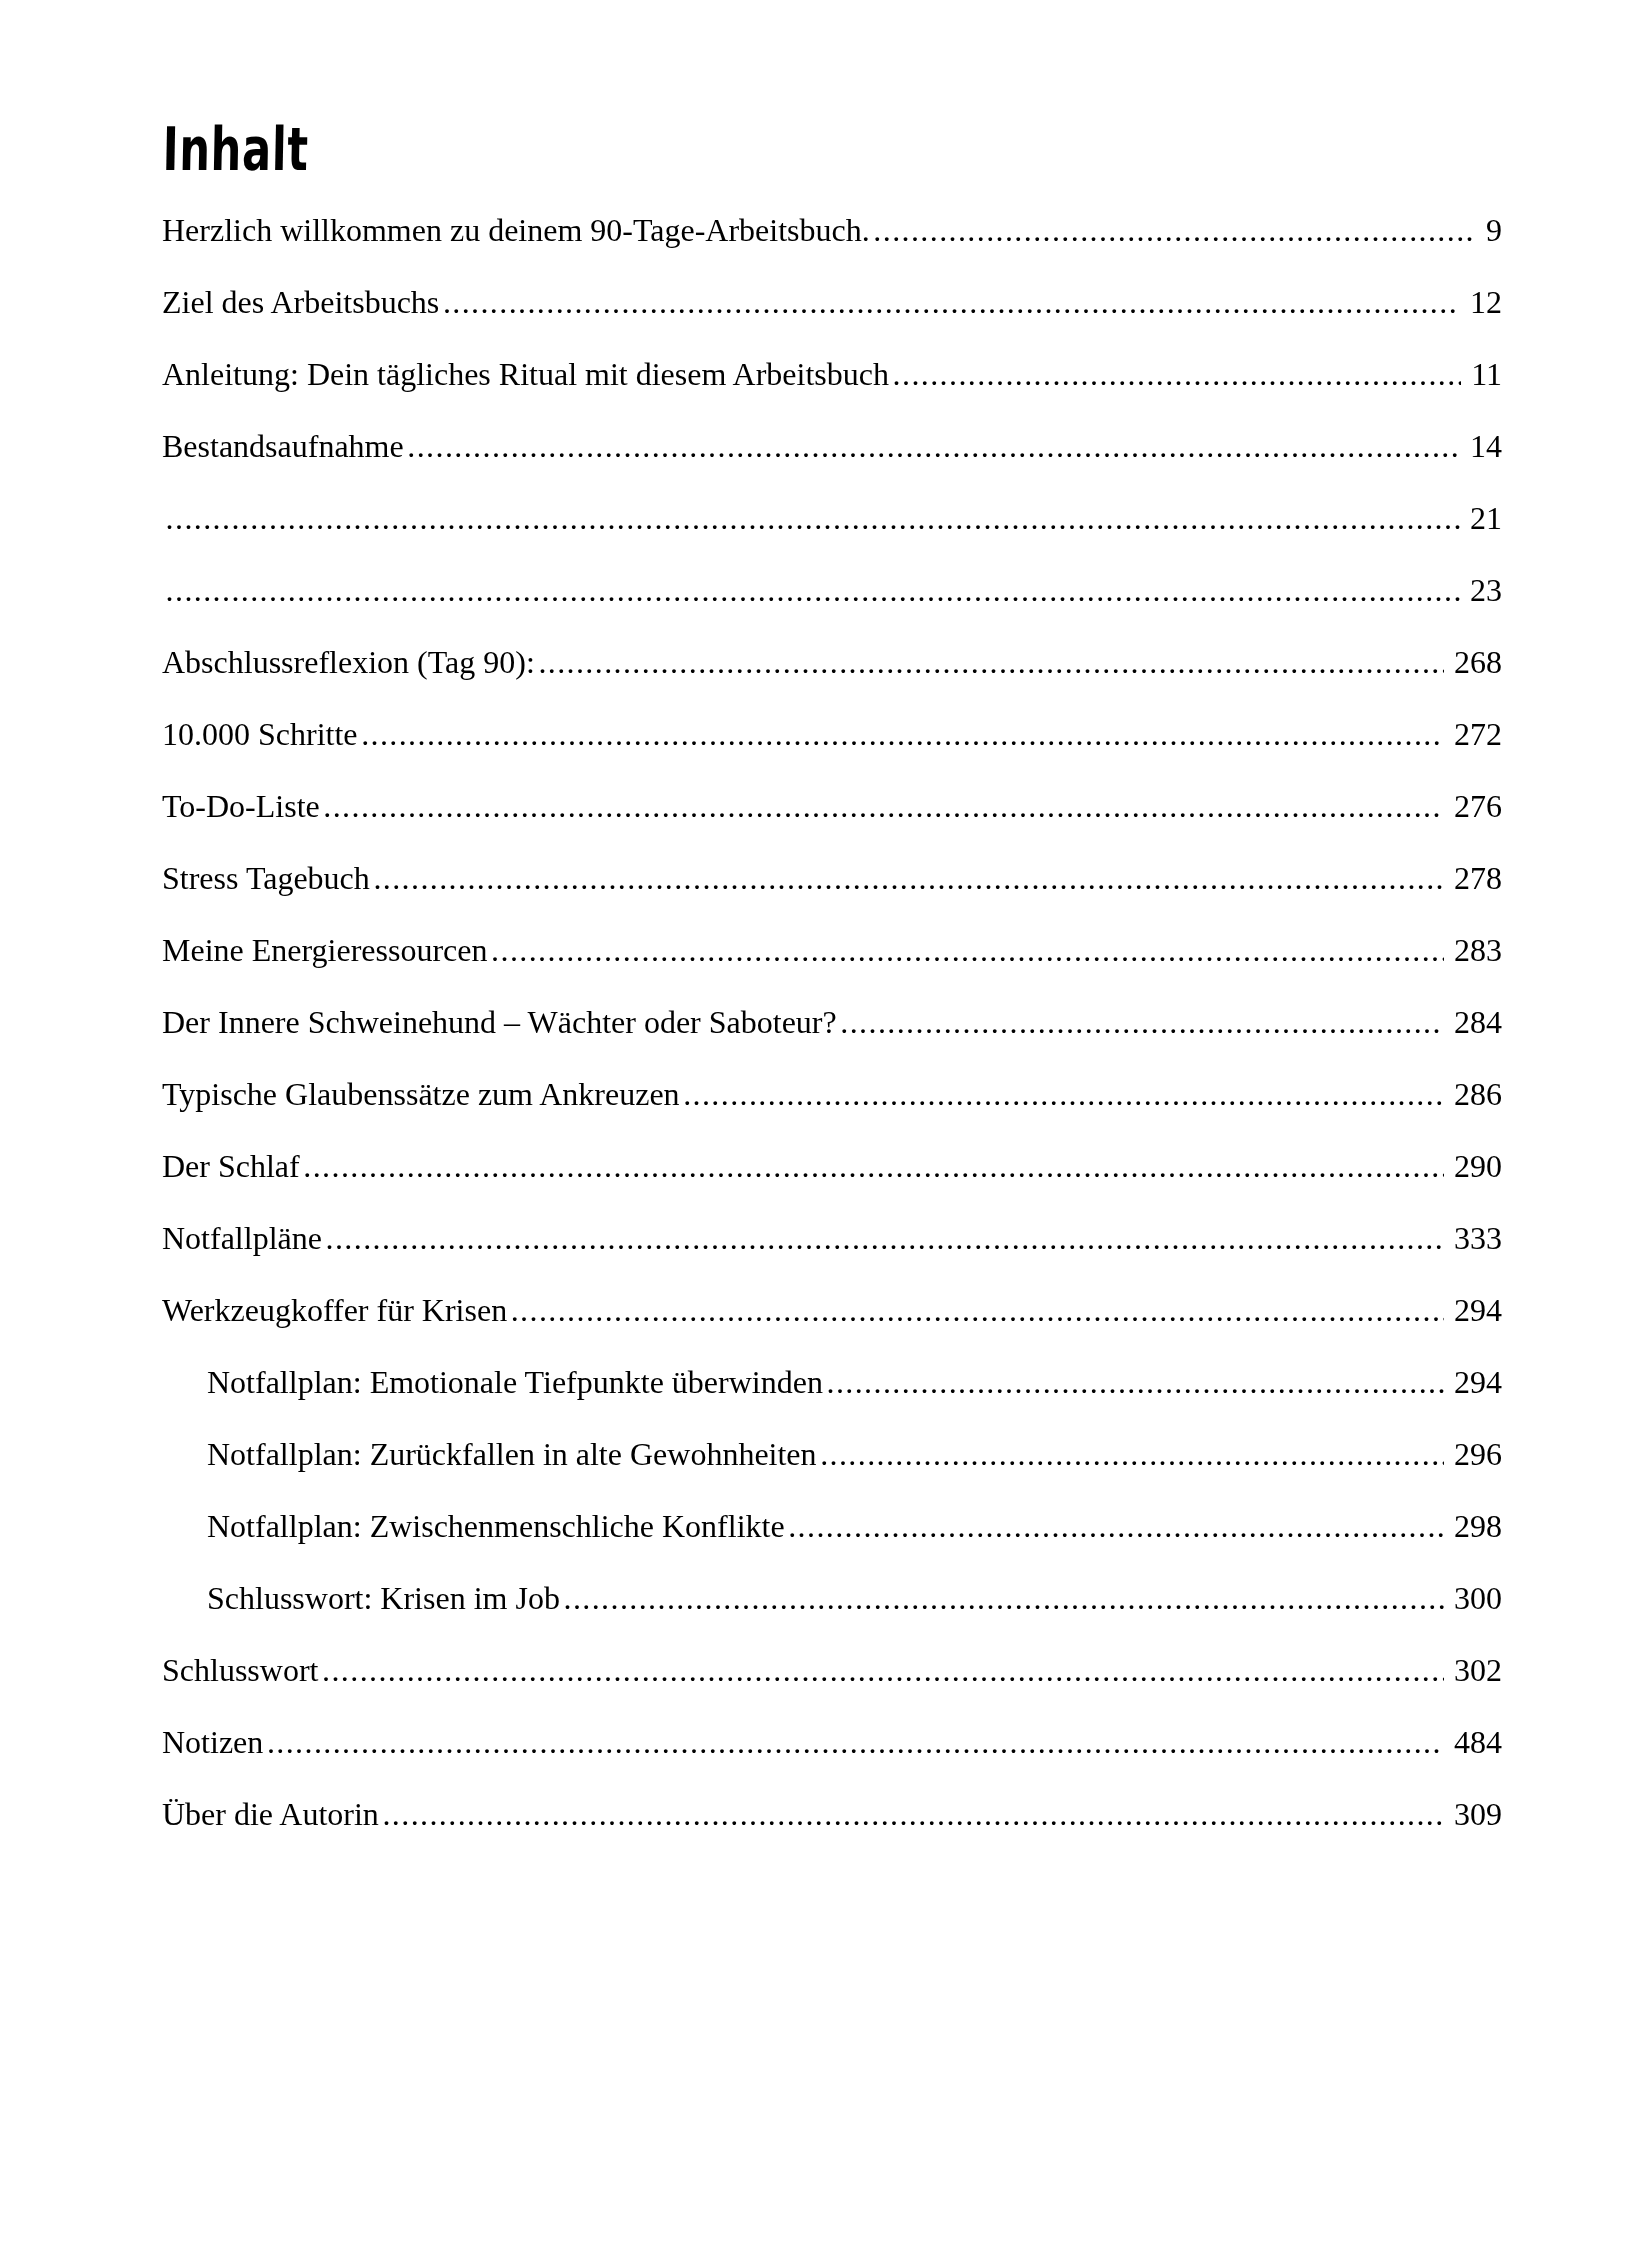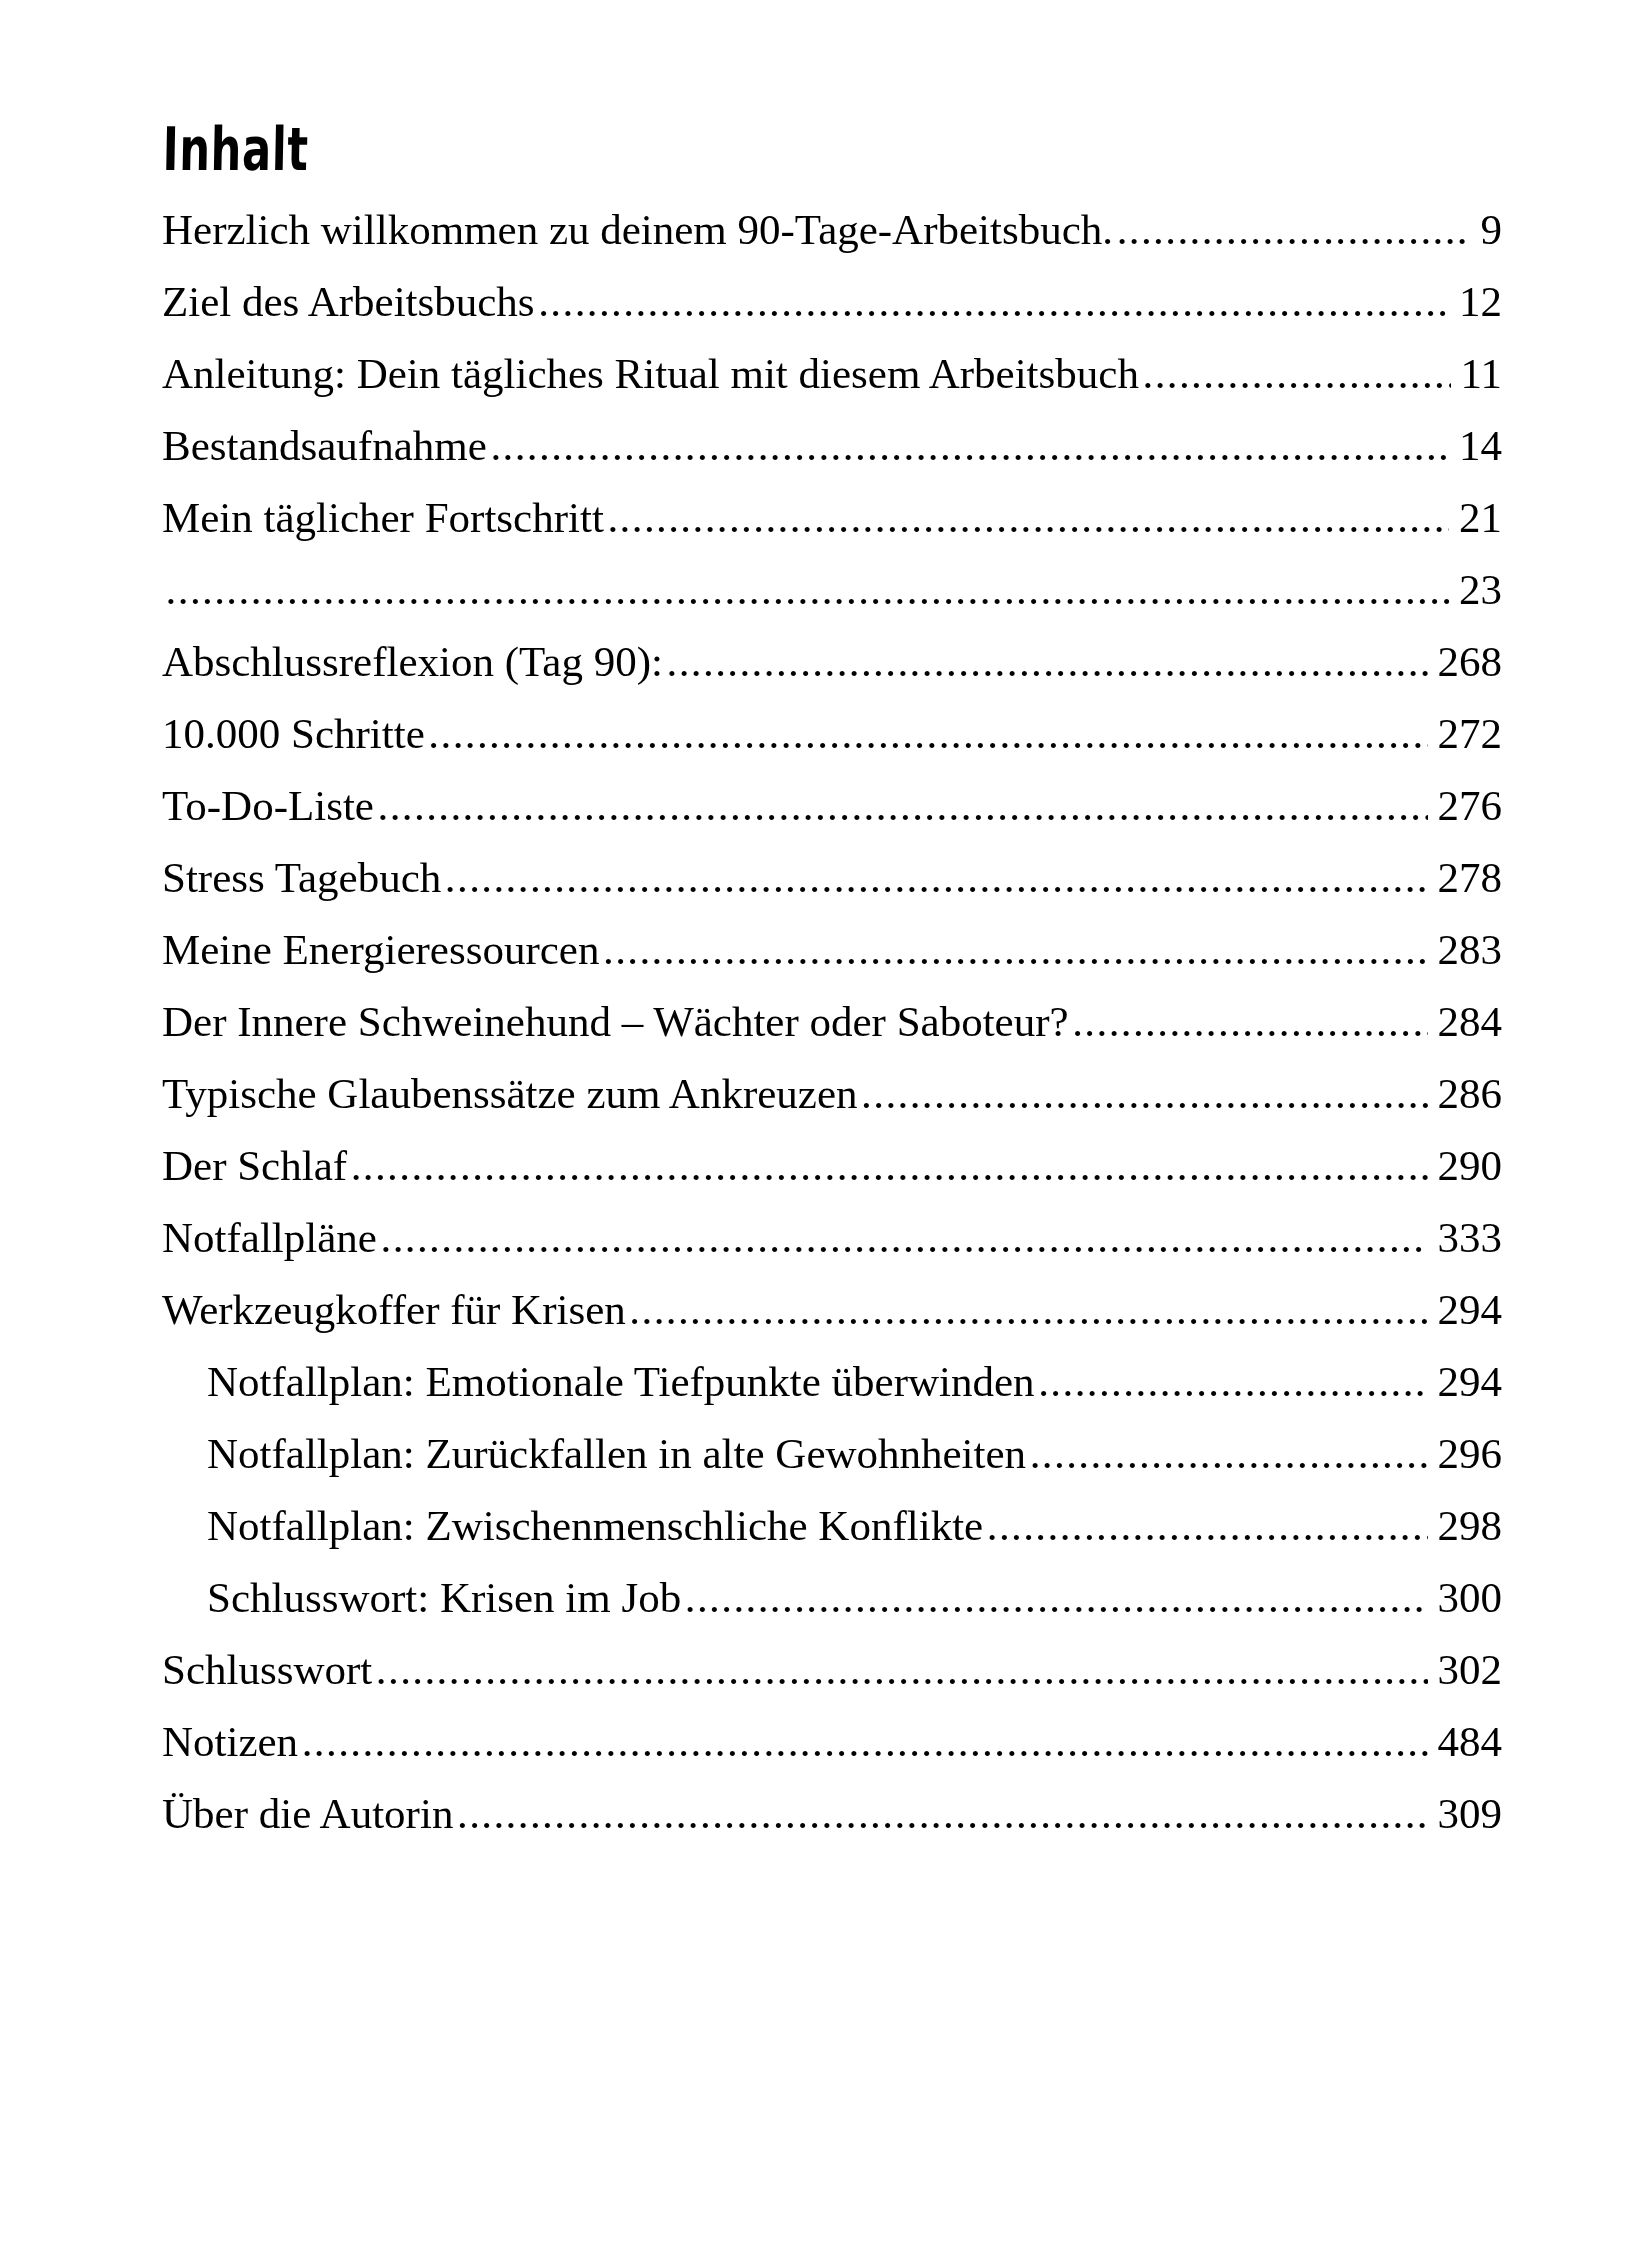--- a/index.html
+++ b/index.html
@@ -31,21 +31,21 @@
     transform: scaleX(0.72) skewX(-1.5deg);
     transform-origin: left bottom;
     white-space: nowrap;
   }
   .toc {
     margin-top: 12.7px;
   }
   .toc-row {
     display: flex;
     align-items: flex-end;
-    font-size: 43px;
+    font-size: 32px;
     line-height: 72px;
     white-space: nowrap;
   }
   .toc-row.indent-1 {
     padding-left: 45px;
   }
   .toc-label {
     flex: 0 0 auto;
   }
   .leader {
@@ -86,21 +86,20 @@
     <span class="toc-label">Anleitung: Dein tägliches Ritual mit diesem Arbeitsbuch</span>
     <span class="leader"></span>
     <span class="pagenum">11</span>
   </div>
       <div class="toc-row">
     <span class="toc-label">Bestandsaufnahme</span>
     <span class="leader"></span>
     <span class="pagenum">14</span>
   </div>
       <div class="toc-row">
-    <span class="toc-label">Mein täglicher Fortschritt</span>
     <span class="leader"></span>
     <span class="pagenum">21</span>
   </div>
       <div class="toc-row">
     <span class="leader"></span>
     <span class="pagenum">23</span>
   </div>
       <div class="toc-row">
     <span class="toc-label">Abschlussreflexion (Tag 90):</span>
     <span class="leader"></span>

